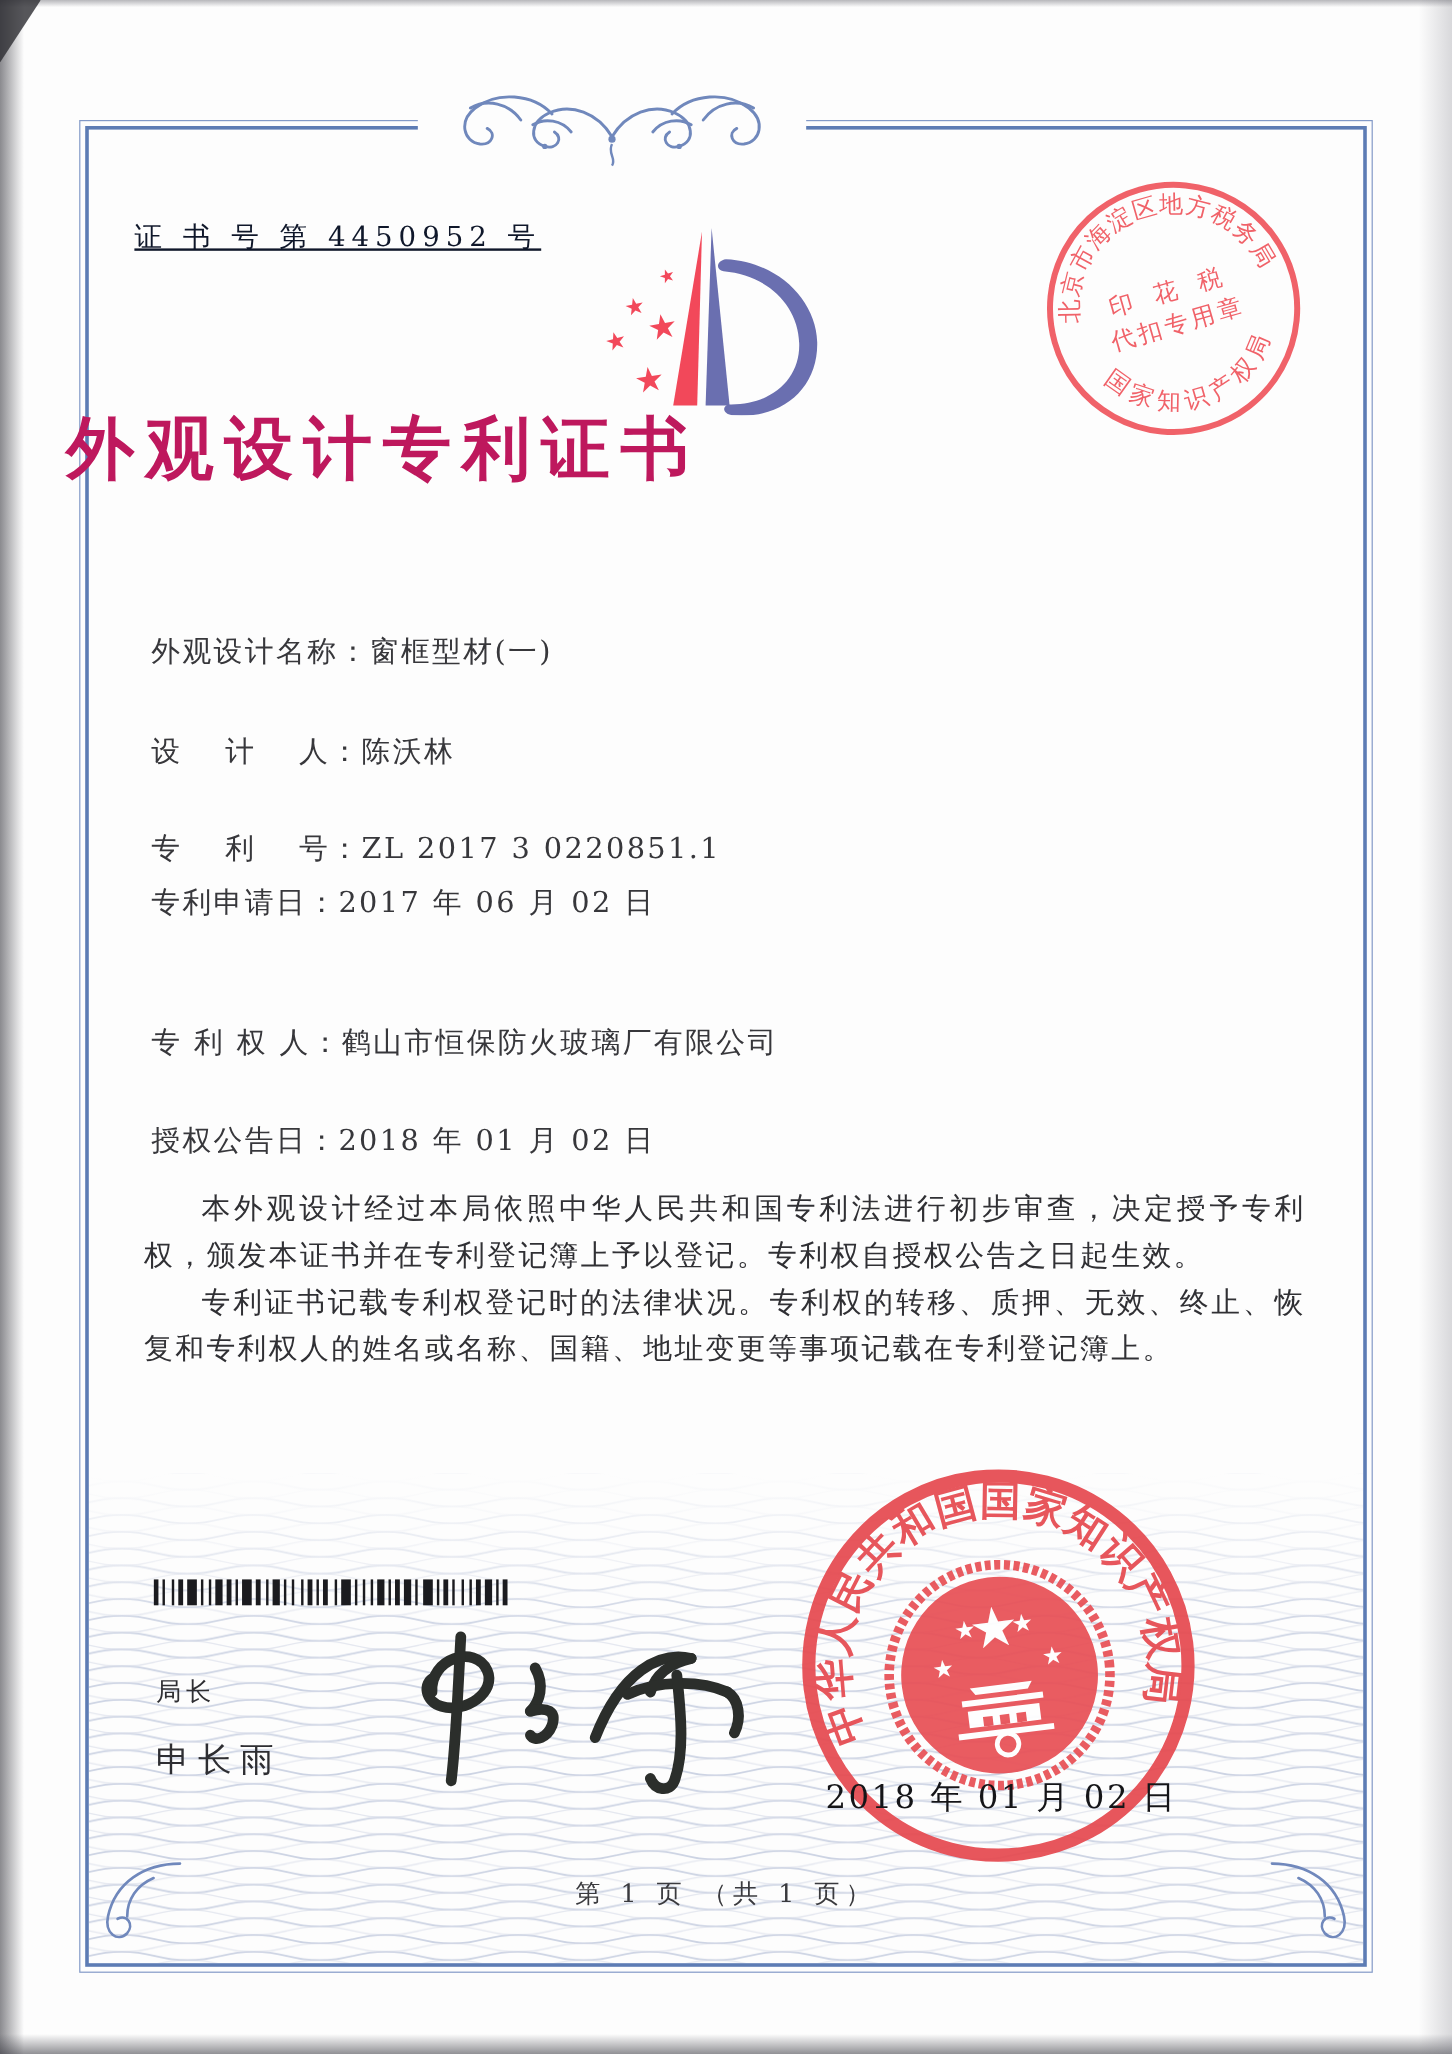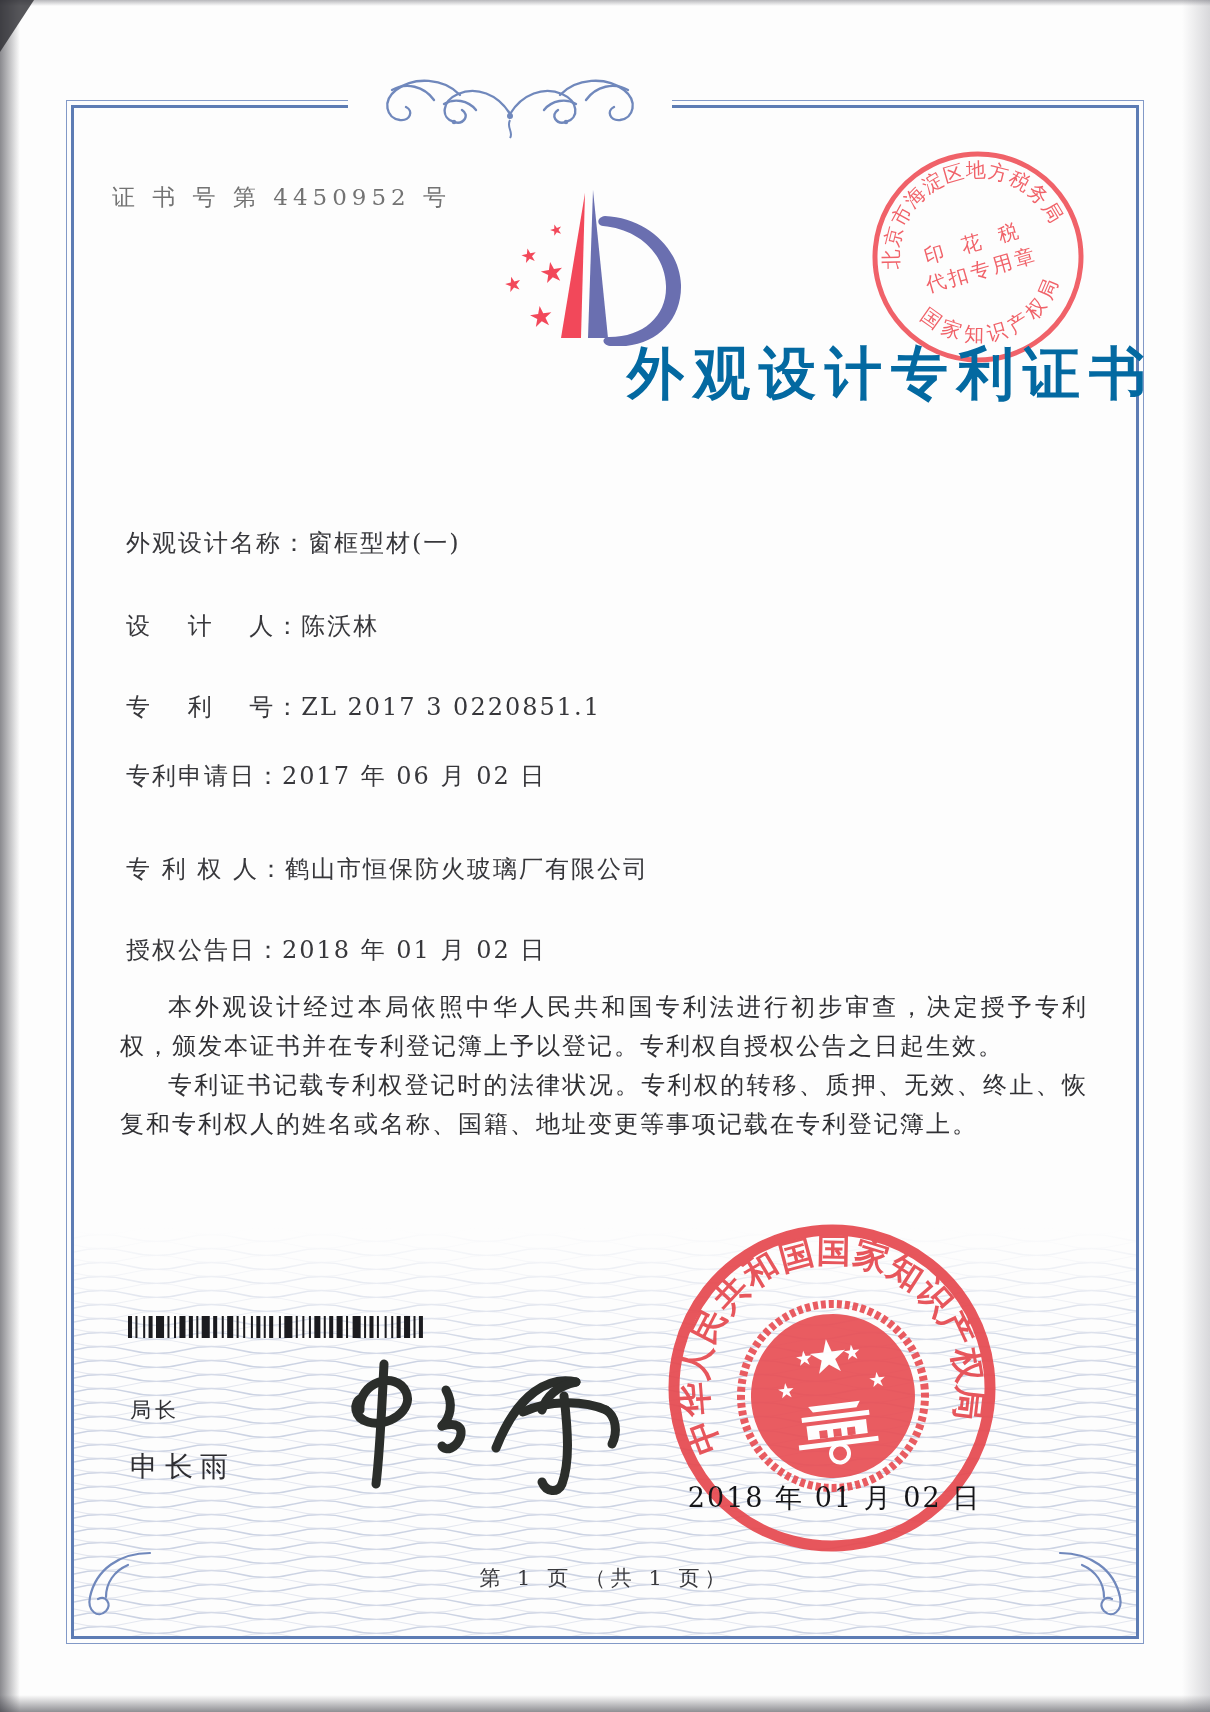--- a/index.html
+++ b/index.html
@@ -18,29 +18,29 @@
 
   
   .frame-outer{left:66px;top:100px;width:1076px;height:1542px;border:1.5px solid #8299c7;z-index:2;pointer-events:none;}
   .frame-inner{position:absolute;left:4px;top:4px;right:4px;bottom:4px;border:3px solid #5d7cb4;}
 
   
   .waves-wrap{left:74px;top:1228px;width:1062px;height:408px;z-index:1;}
   .waves-fade{left:74px;top:1228px;width:1062px;height:130px;z-index:1;
     background:linear-gradient(rgba(253,253,253,1),rgba(253,253,253,0));}
 
-  .cert-no{left:112px;top:182px;font-size:23px;letter-spacing:5px;color:#737373;z-index:4;}
+  .cert-no{left:112px;top:182px;font-size:23px;letter-spacing:5px;color:#0f172a;z-index:4;text-decoration:underline;}
   .logo{left:468px;top:188px;z-index:3;}
   .tax-stamp{left:852px;top:131px;z-index:4;transform:rotate(-16deg);opacity:.88;}
 
-  .doc-title{left:55px;top:336px;width:1100px;text-align:right;font-size:57px;font-weight:700;
-    letter-spacing:9px;color:#0369a1;z-index:4;}
+  .doc-title{left:55px;top:336px;width:1100px;text-align:left;font-size:57px;font-weight:700;
+    letter-spacing:9px;color:#be185d;z-index:4;}
 
   .field{left:126px;font-size:24px;letter-spacing:2px;color:#37373b;z-index:4;white-space:nowrap;}
-  .f0{top:527px;} .f1{top:610px;} .f2{top:691px;} .f3{top:760px;} .f4{top:853px;} .f5{top:934px;}
+  .f0{top:527px;} .f1{top:610px;} .f2{top:691px;} .f3{top:736px;} .f4{top:853px;} .f5{top:934px;}
 
   .paragraphs{left:120px;top:988px;width:968px;z-index:4;color:#303034;}
   .paragraphs p{margin:0;font-size:24px;line-height:39px;letter-spacing:2px;text-indent:2em;text-align:justify;}
 
   .barcode{left:128px;top:1316px;z-index:4;}
   .sign-role{left:130px;top:1396px;font-size:21px;letter-spacing:4px;color:#2e2e32;z-index:4;}
   .sign-name{left:130px;top:1448px;font-size:28px;letter-spacing:7px;color:#2e2e32;z-index:4;}
   .signature{left:318px;top:1352px;z-index:5;}
 
   .big-seal{left:657px;top:1213px;z-index:3;transform:rotate(-7deg);opacity:.93;}

